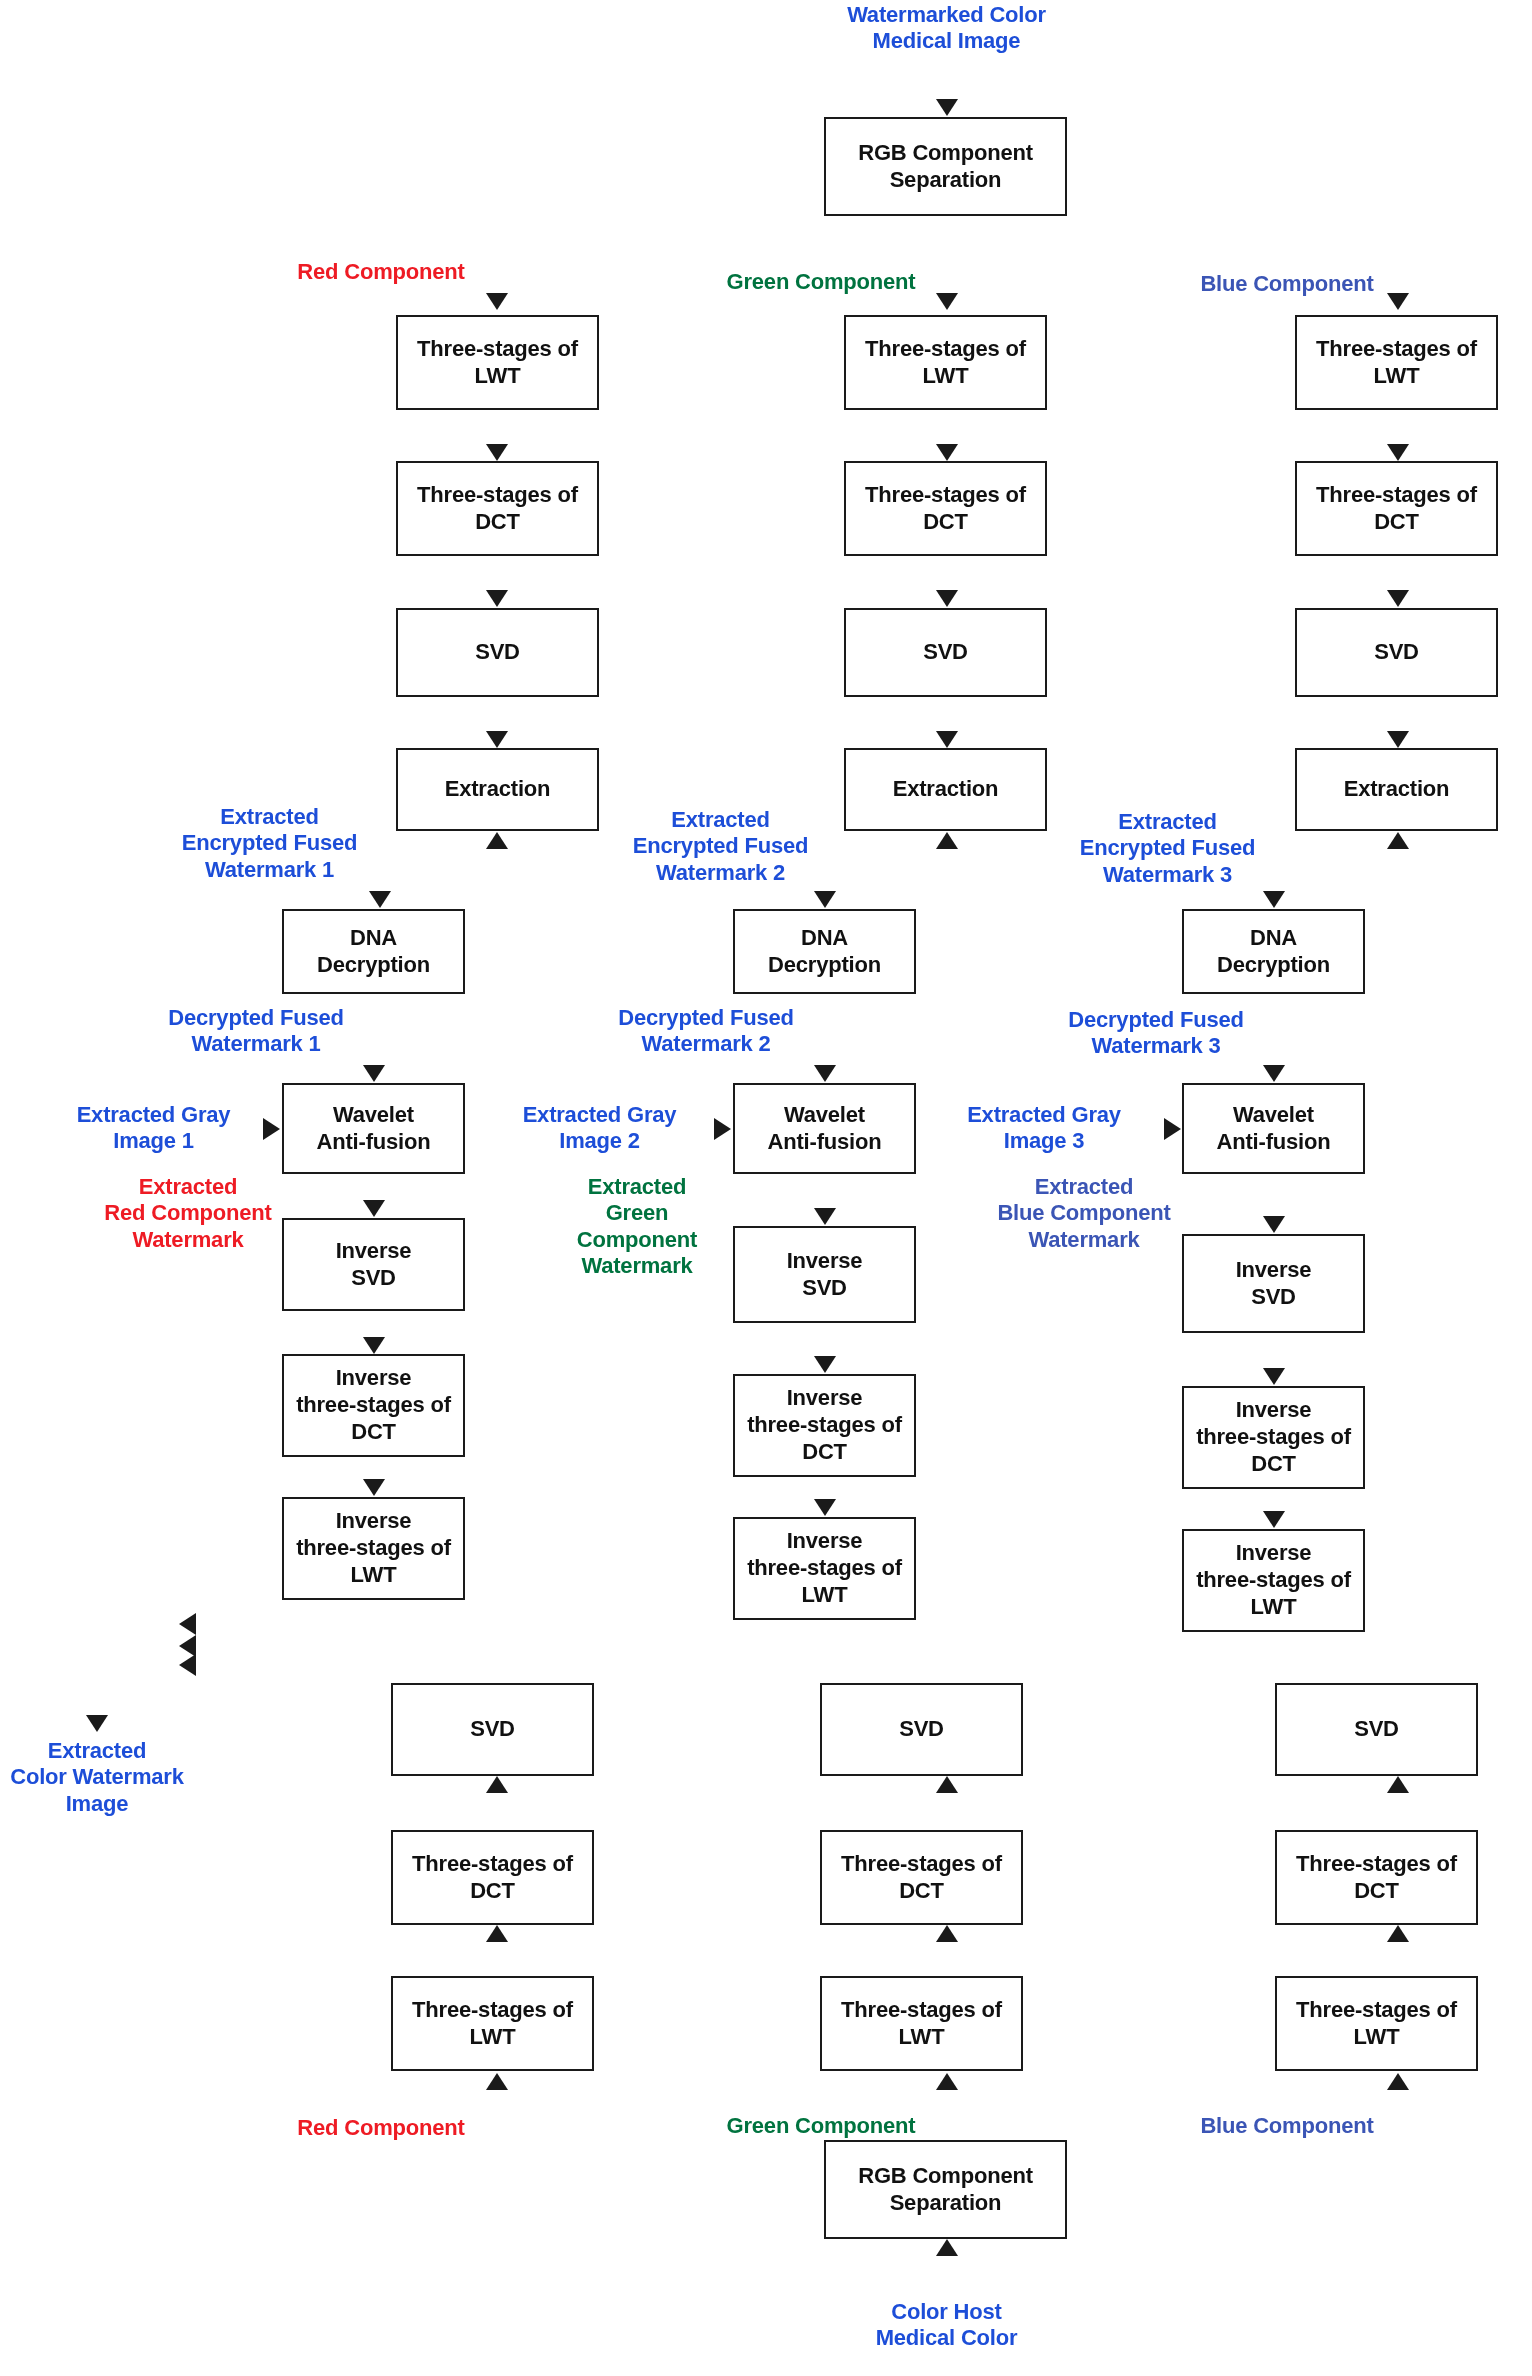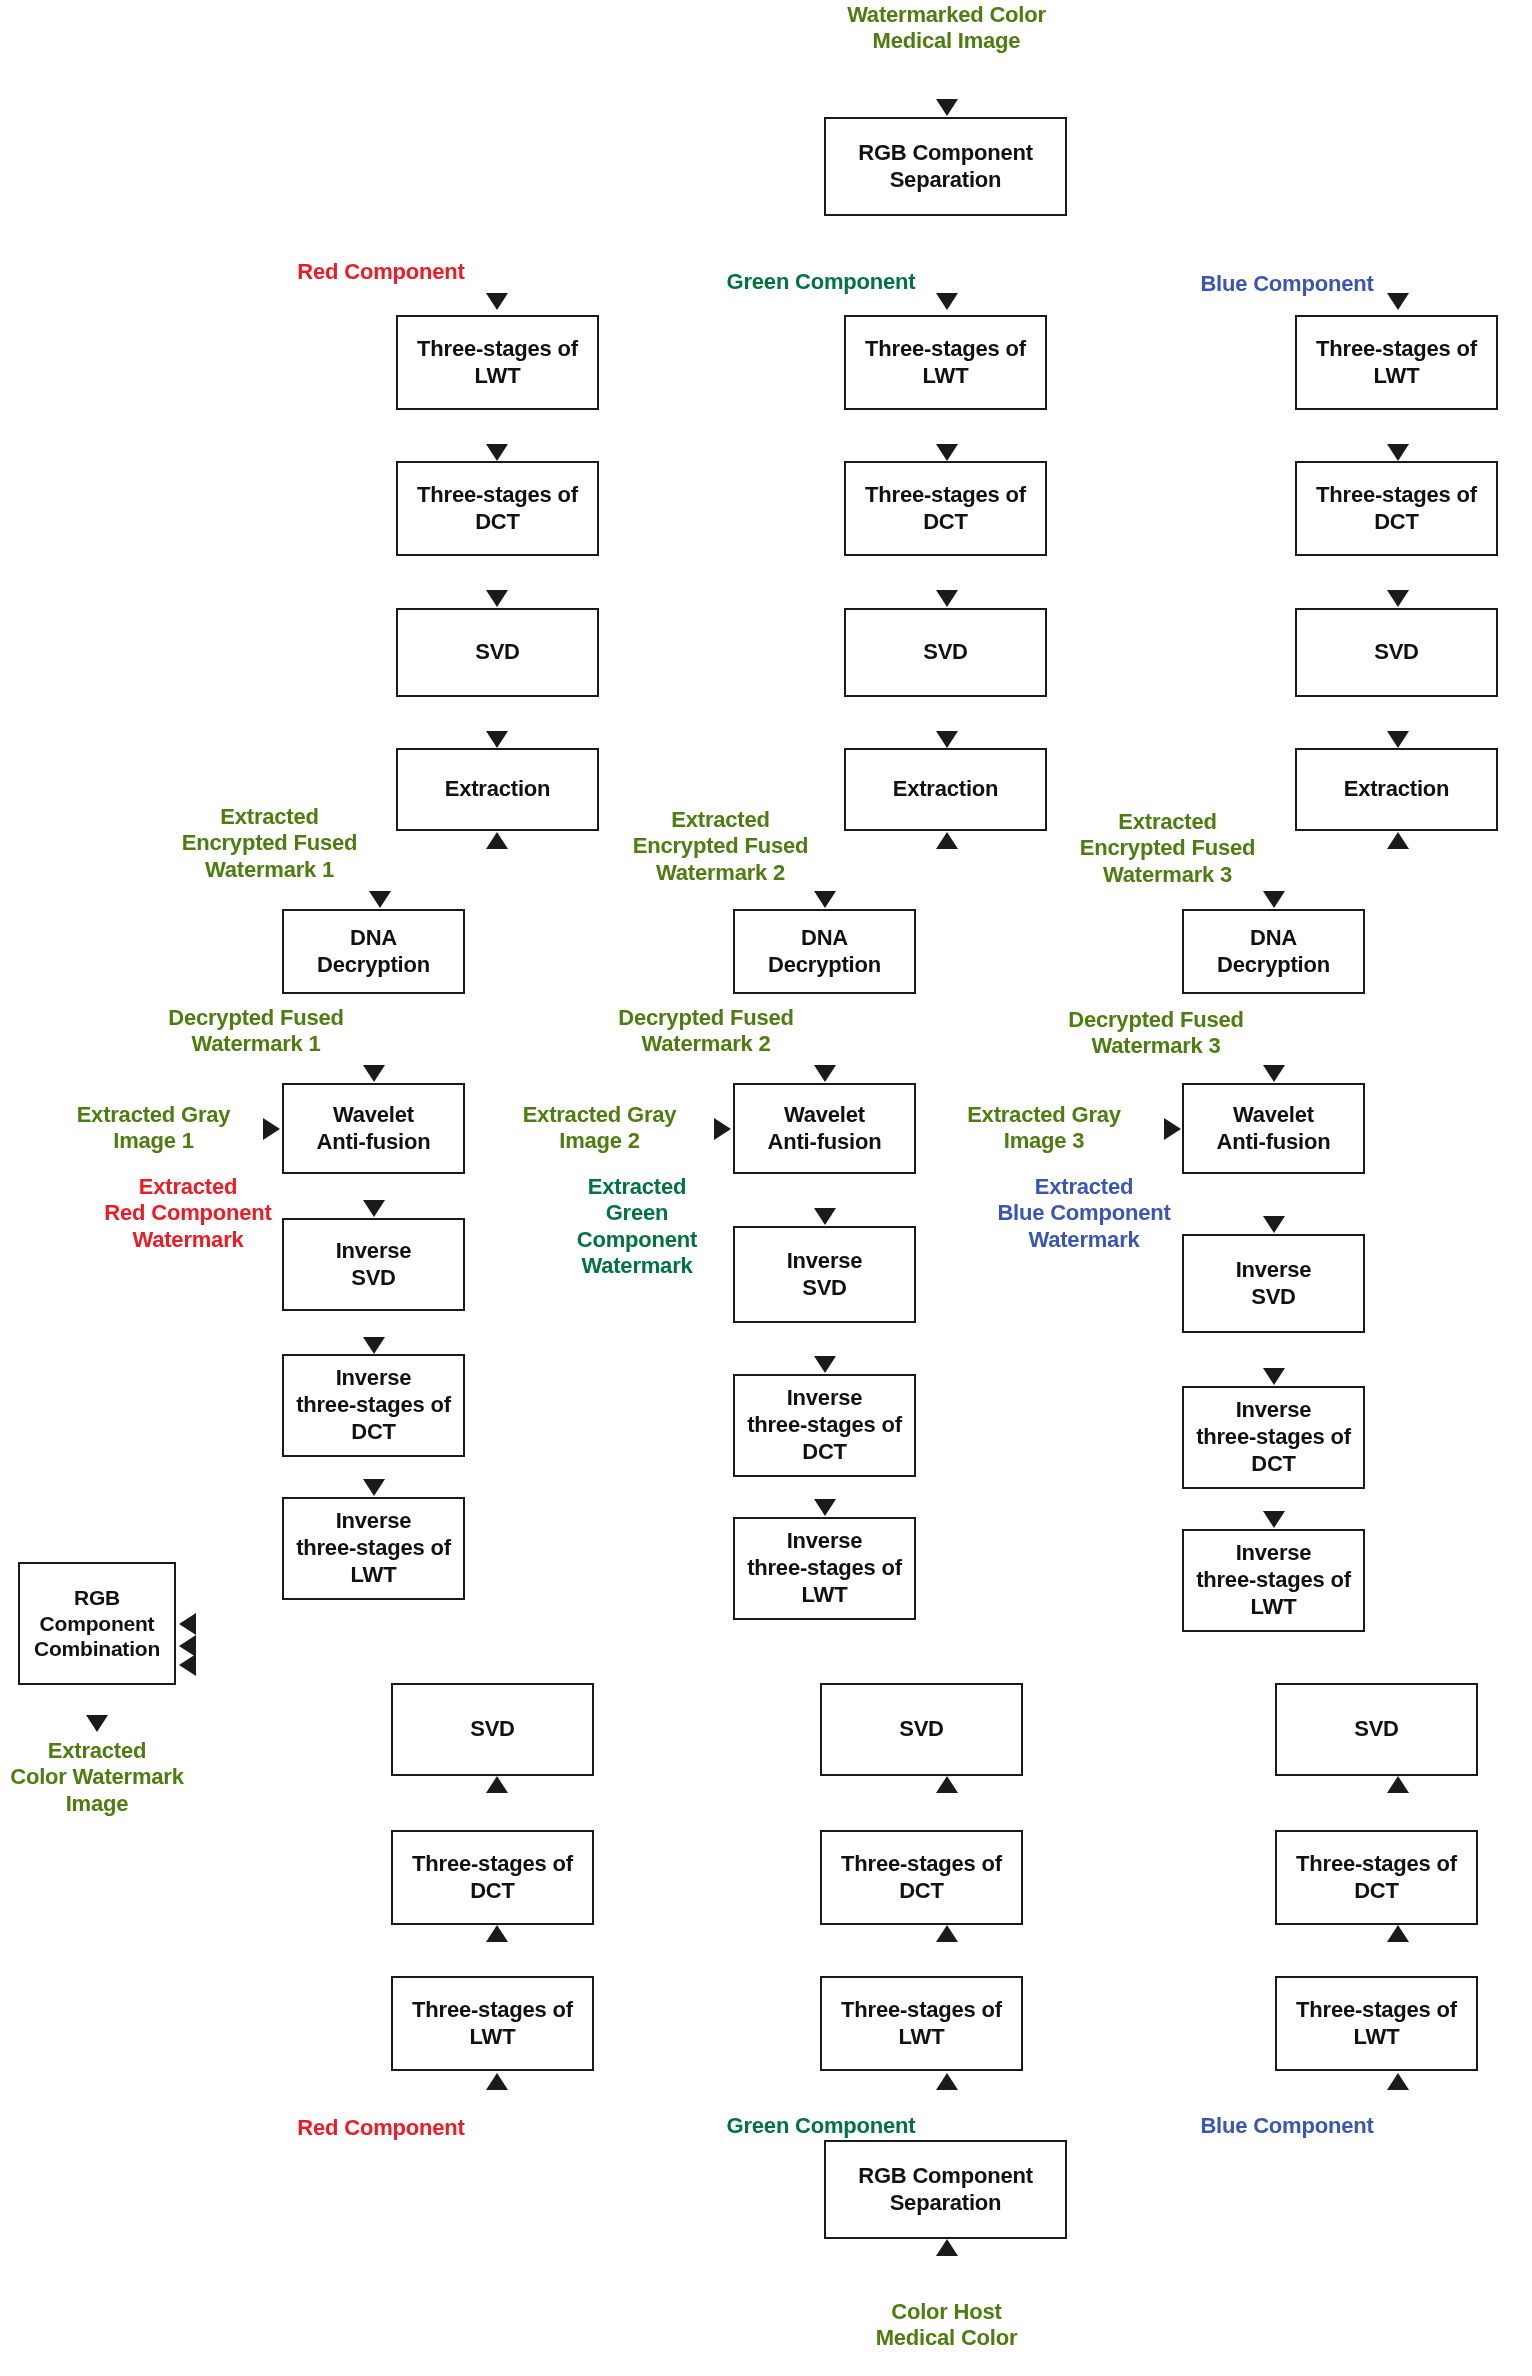--- a/index.html
+++ b/index.html
@@ -25,21 +25,21 @@
     line-height:1.22;
     color:#111111;
     letter-spacing:-0.2px;
     padding:2px 4px;
   }
   .lbl{
     position:absolute;
     font-weight:bold;
     font-size:22px;
     line-height:1.2;
-    color:#4d7c0f;
+    color:#1d4ed8;
     text-align:center;
     letter-spacing:-0.2px;
     white-space:pre-line;
   }
   .lbl.left{text-align:left;}
   .hln{height:2.5px;}
   .vln{width:2.5px;}
   .arw{
     position:absolute;
     width:0;height:0;
@@ -265,23 +265,20 @@
   <div class="box" style="left:1182px;top:1386px;width:183px;height:103px;white-space:pre-line;">Inverse
 three-stages of
 DCT</div>
   <div class="vln" style="left:1273px;top:1489px;height:28px;"></div>
   <div class="arw down" style="left:1263px;top:1511px;"></div>
 
   <div class="box" style="left:1182px;top:1529px;width:183px;height:103px;white-space:pre-line;">Inverse
 three-stages of
 LWT</div>
 
-  <div class="box" style="left:18px;top:1562px;width:158px;height:123px;white-space:pre-line;font-size:21px;">RGB
-Component
-Combination</div>
 
   <div class="vln" style="left:373px;top:1600px;height:24px;"></div>
   <div class="hln" style="left:196px;top:1622px;width:178px;"></div>
   <div class="arw left" style="left:179px;top:1613px;"></div>
 
   <div class="vln" style="left:823px;top:1620px;height:26px;"></div>
   <div class="hln" style="left:196px;top:1643px;width:629px;"></div>
   <div class="arw left" style="left:179px;top:1635px;"></div>
 
   <div class="vln" style="left:1273px;top:1632px;height:34px;"></div>

